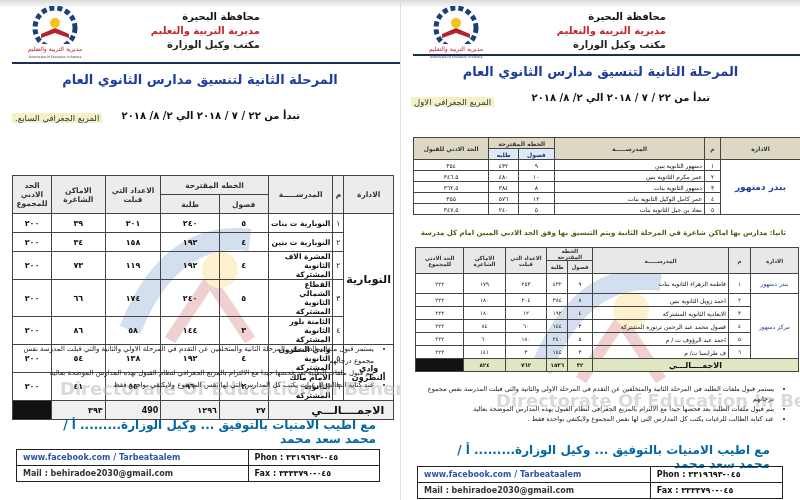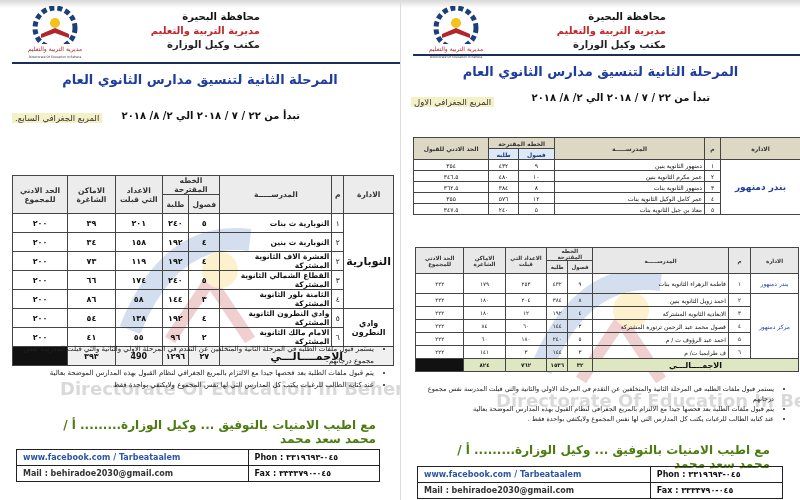--- a/index.html
+++ b/index.html
@@ -29,39 +29,39 @@
   .right .note-red.first { top: 117px; right: 14px; text-decoration: none; }
   .note-green { position: absolute; top: 229px; right: 14px; direction: rtl; font-size: 7px; font-weight: bold; color: #4a5e12; }
   table { border-collapse: collapse; direction: rtl; position: absolute; }
   td, th { border: 1px solid #444; font-size: 7px; text-align: center; padding: 0 2px; color: #111; }
   th { background: #ececec; font-weight: bold; color: #333; }
   .left table { top: 175px; left: 12px; width: 382px; }
   .left td, .left th { height: 19px; font-size: 7.5px; }
   .left td.num { font-weight: bold; font-size: 8px; }
   .left td.school { text-align: right; font-weight: bold; }
   .left td.admin { font-size: 11px; font-weight: bold; background: #fff; }
-  .left tr.total td { background: #f0f0f0; font-weight: bold; }
+  .left tr.total td { background: #f0f0f0; font-weight: bold; padding-left: 36px; }
   .blackcell { background: #111 !important; }
   .t1 { top: 137px; left: 12px; width: 388px; }
   .t1 td, .t1 th { height: 11px; font-size: 6px; }
   .t1 th.blue { background: #dde9f6; color: #1f3d7a; }
   .t1 th.tan { background: #ddd8c4; }
   .t1 td.admin { color: #1f3d9e; font-size: 9px; font-weight: bold; }
   .t1 td.school { text-align: right; }
   .t2 { top: 247px; left: 14px; width: 384px; }
   .t2 td, .t2 th { height: 13px; font-size: 5.5px; }
   .t2 th { background: #e8e8e8; }
   .t2 td.school { text-align: right; font-size: 6px; }
   .t2 td.admin { color: #1f3d9e; font-size: 6px; }
   .t2 tr.total td { background: #dfe6c2; font-weight: bold; }
   .bullets { position: absolute; direction: rtl; font-size: 7px; color: #222; line-height: 12px; }
   .left .bullets { top: 343px; right: 14px; width: 370px; }
   .right .bullets { top: 384px; right: 14px; width: 372px; font-size: 6.5px; line-height: 10px; }
   .bullets li { list-style: disc; margin-right: 12px; }
-  .sign { position: absolute; direction: rtl; font-size: 12px; font-weight: bold; color: #4d7c0f; padding-left: 44px; }
+  .sign { position: absolute; direction: rtl; font-size: 12px; font-weight: bold; color: #0369a1; padding-left: 44px; }
   .left .sign { top: 418px; right: 24px; }
   .right .sign { top: 443px; right: 30px; }
   .contact { position: absolute; border-collapse: collapse; direction: ltr; }
   .contact td { border: 1.5px solid #222; font-size: 8px; text-align: left; padding: 0 6px; height: 16px; font-weight: bold; }
   .left .contact { top: 449px; left: 16px; width: 364px; }
   .right .contact { top: 466px; left: 16px; width: 366px; }
   .contact .fb { color: #2b55a8; }
   .contact .mail { color: #333; }
   .watermark { position: absolute; top: 210px; left: 110px; width: 200px; height: 140px; opacity: 0.22; pointer-events: none; }
   .wm-text { position: absolute; font-size: 18px; font-weight: bold; color: #bbb; opacity: 0.55; white-space: nowrap; }
@@ -281,20 +281,21 @@
     <tr>
       <td>٥</td>
       <td class="school">معاذ بن جبل الثانوية بنات</td>
       <td>٥</td>
       <td>٢٤٠</td>
       <td>٣٤٧.٥</td>
     </tr>
   </tbody>
     </table>
 
+  <div class="note-green">ثانيا: مدارس بها اماكن شاغرة في المرحلة الثانية ويتم التنسيق بها وفق الحد الادني المبين امام كل مدرسة</div>
 
   <svg class="watermark" style="top:250px;left:120px" viewBox="0 0 200 140">
     <path d="M20 120 Q60 20 140 30" stroke="#3b6fb5" stroke-width="22" fill="none"></path>
     <path d="M60 130 L100 70 L140 130" stroke="#c0282e" stroke-width="12" fill="none"></path>
     <circle cx="110" cy="60" r="18" fill="#f3c21c"></circle>
   </svg>
 
   <table class="t2">
     <tbody>
         <tr>

